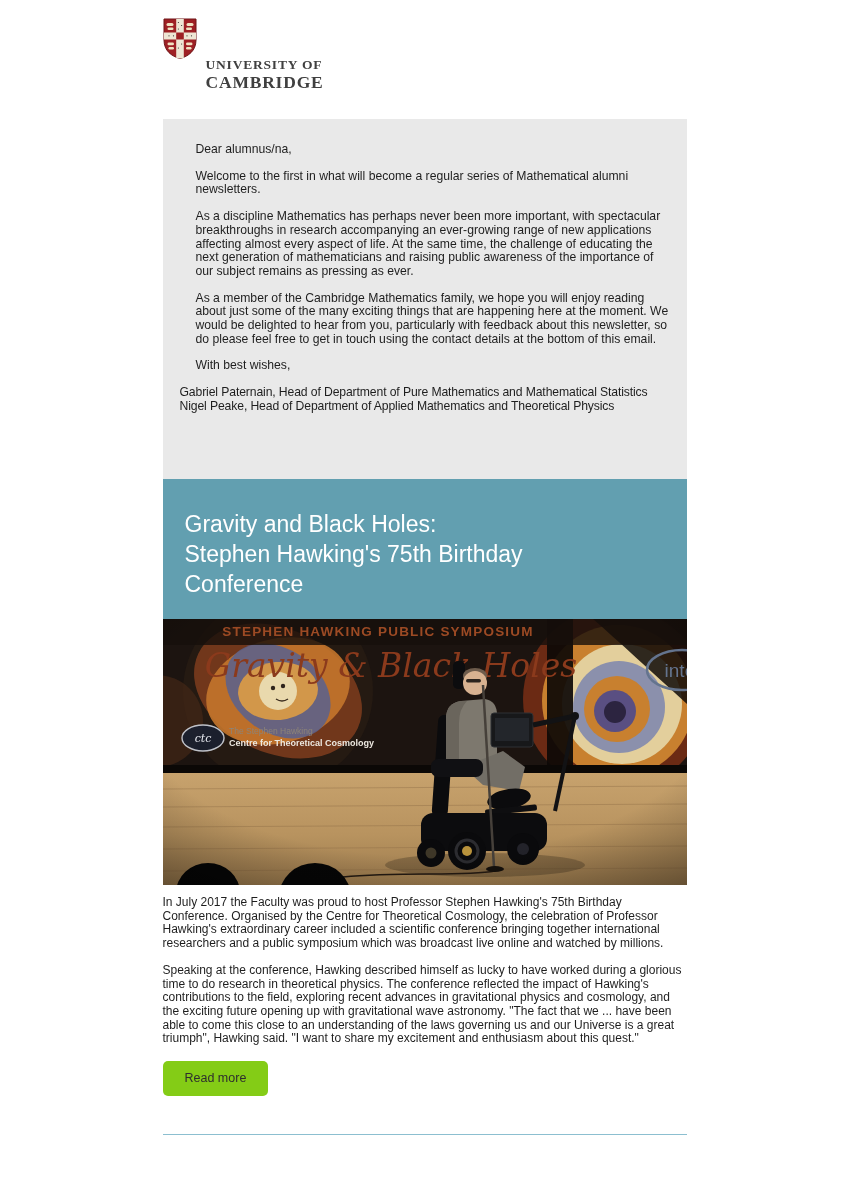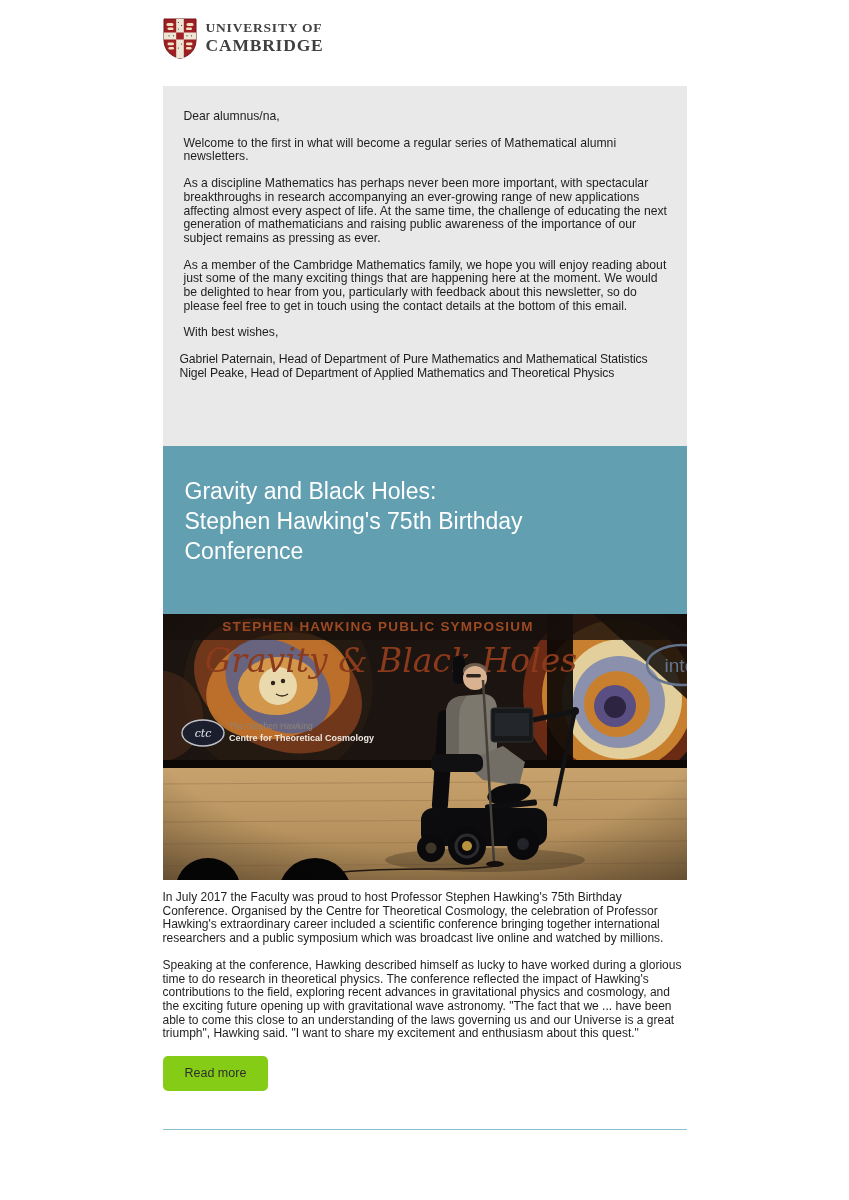--- a/index.html
+++ b/index.html
@@ -7,35 +7,35 @@
   body {
     width:849px; min-height:1200px; margin:0 auto; position:relative;
     font-family:"Liberation Sans", sans-serif; color:#222;
   }
   .content { width:524px; margin:0 auto; padding-top:18px; }
 
   
   .logo-row { display:flex; align-items:flex-start; gap:9px; }
   .shield { width:34px; height:41px; flex:0 0 auto; }
   .logotype { padding-top:2px; color:#404040; font-family:"Liberation Serif", serif; font-weight:700; }
-  .logotype .l1 { font-size:13.5px; letter-spacing:0.8px; line-height:16px; }
+  .logotype .l1 { font-size:13.5px; letter-spacing:0.8px; line-height:16px;margin-top:37px; }
   .logotype .l2 { font-size:17.5px; letter-spacing:0.8px; line-height:19px; }
   h1.page-title { margin-top:8px; font-size:20px; font-weight:400; color:#111; line-height:24px; }
 
   
   .letter-box {
     margin-top:27px; background:#e9e9e9; height:360px; overflow:hidden;
     padding:24px 17px 0 17px; font-size:12.2px; line-height:13.7px; color:#1e1e1e;
   }
-  .letter-box p { margin:0 0 13px 4px; }
+  .letter-box p { margin:0 0 13px 16px; }
   .letter-box .sig-line { white-space:nowrap; letter-spacing:-0.12px; }
 
   
   .banner {
-    background:#629fb0; height:168px; padding:30px 40px 0 22px;
+    background:#629fb0; height:140px; padding:30px 40px 0 22px;
     color:#ffffff; font-size:23px; line-height:30px; font-weight:400;
   }
 
   
   .photo { height:266px; overflow:hidden; background:#15100d; }
   .photo svg { display:block; }
 
   
   .body-copy { margin-top:11px; font-size:12px; line-height:13.7px; color:#1e1e1e; }
   .body-copy p { margin:0 0 13px 0; }

